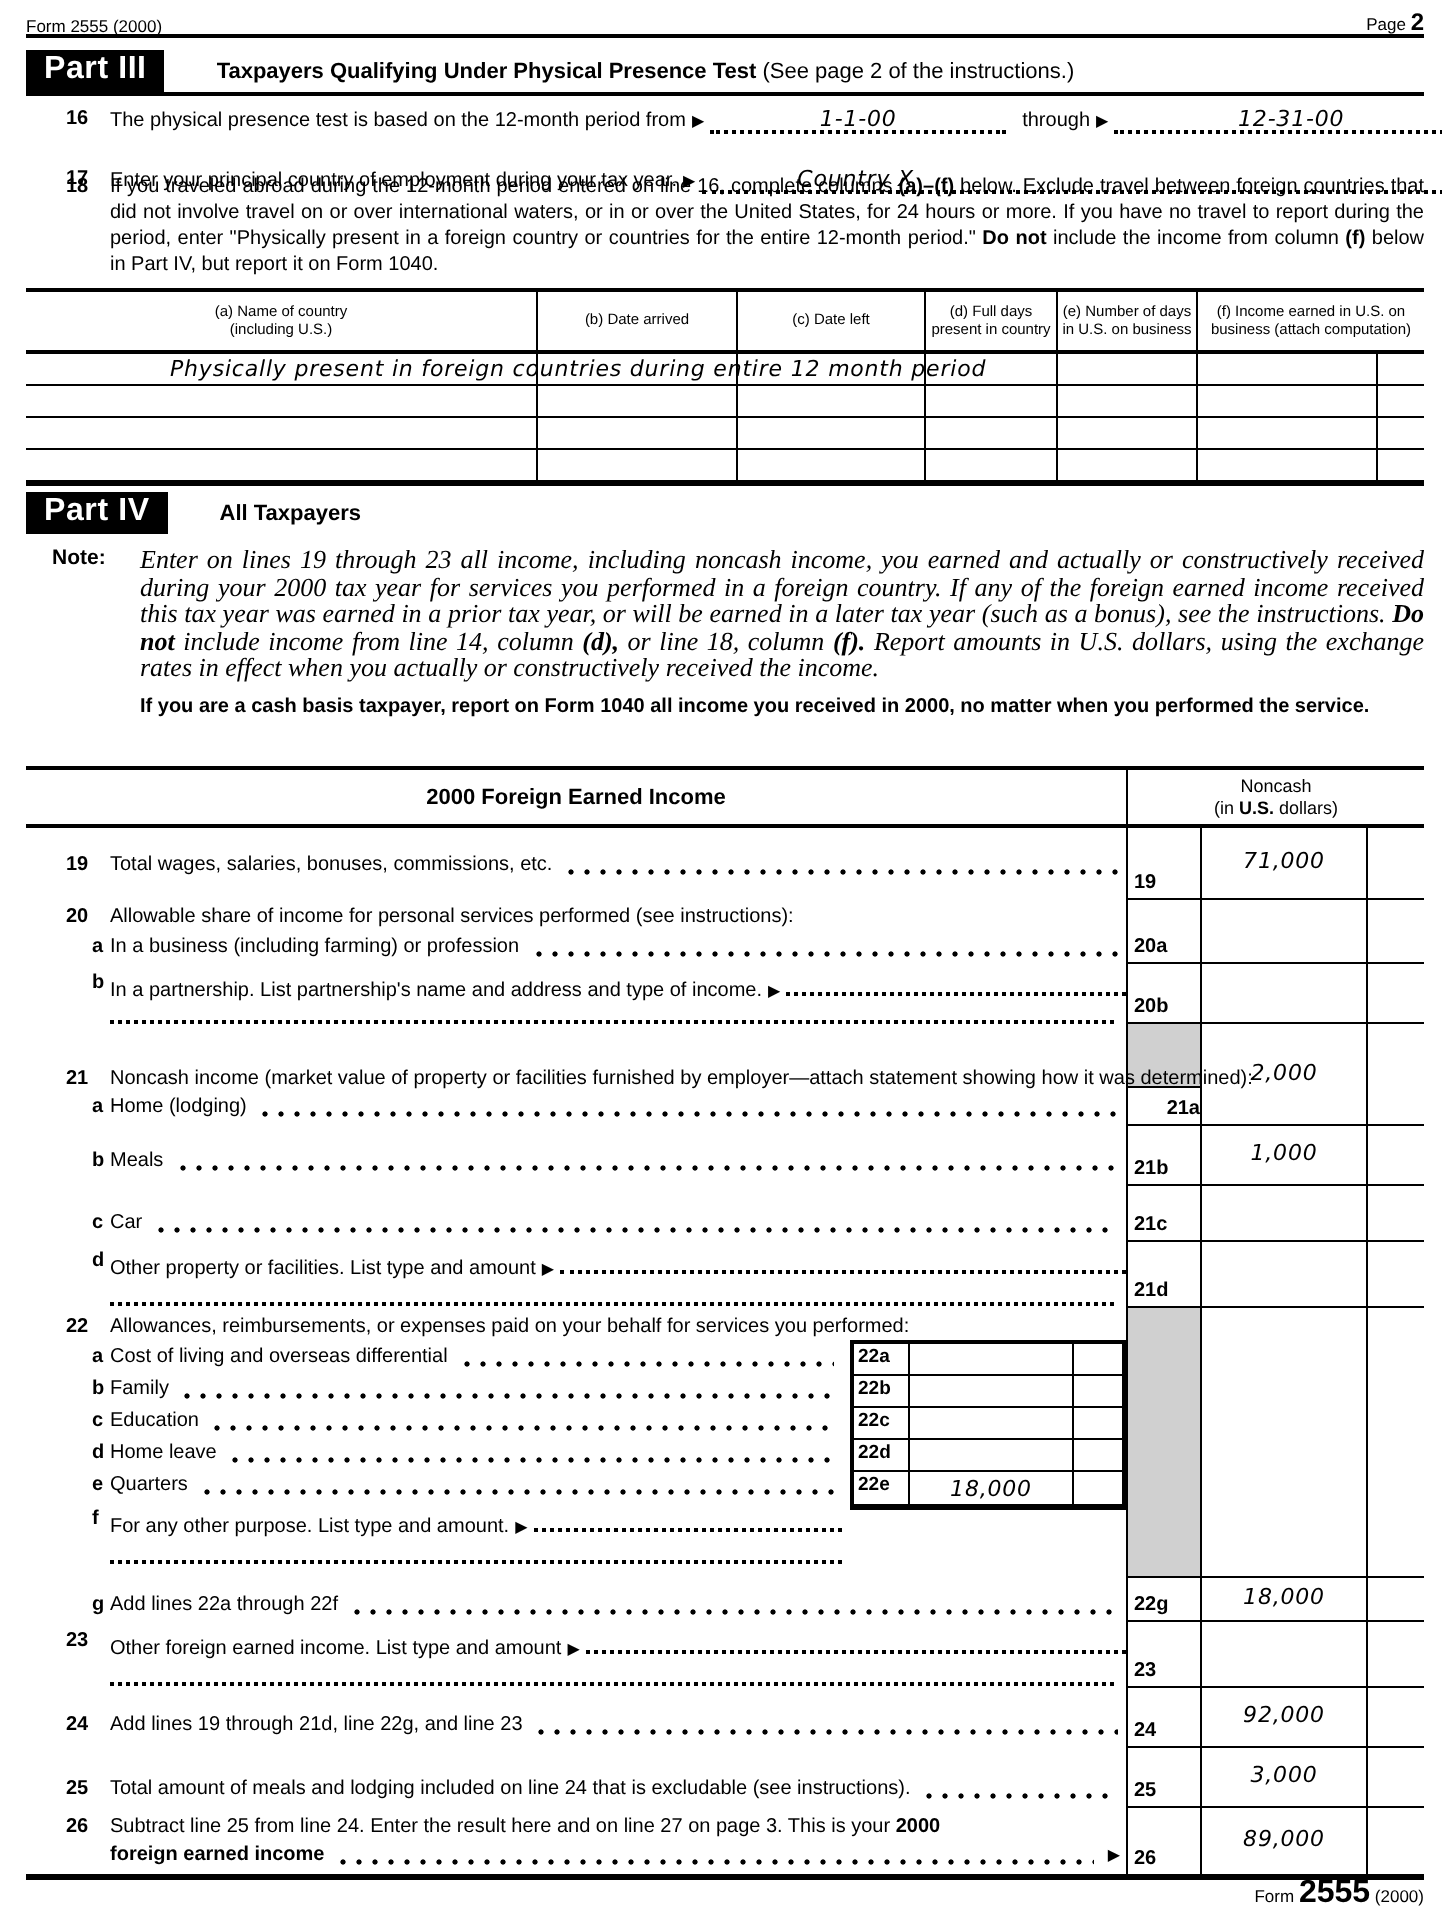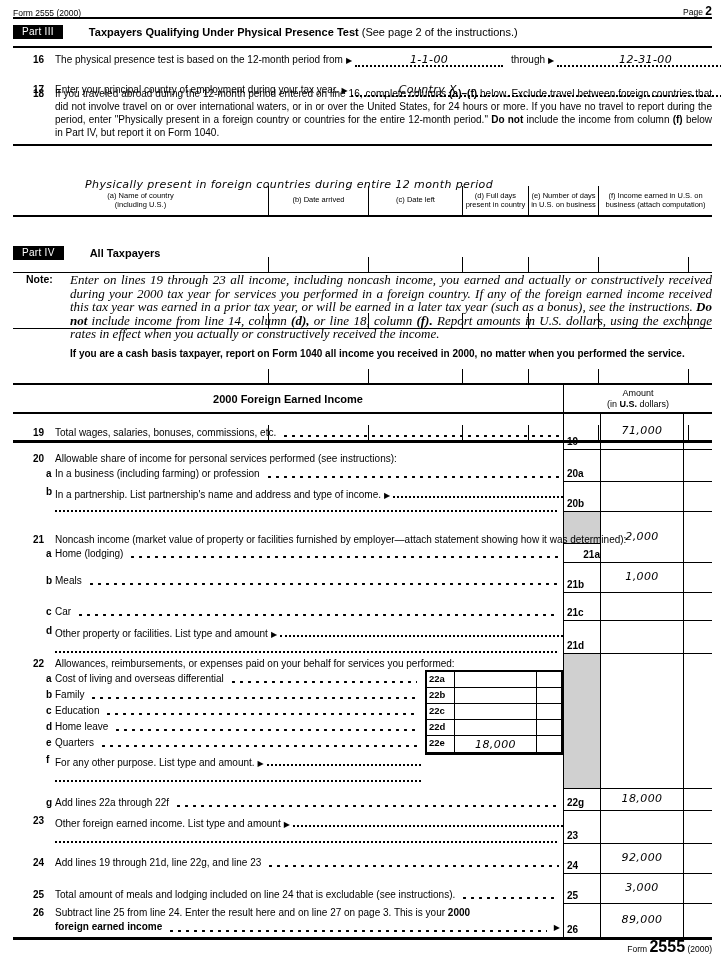--- a/index.html
+++ b/index.html
@@ -15,21 +15,21 @@
 
   
   .pg-hdr { top:4px; left:13px; right:9px; display:flex; justify-content:space-between; align-items:flex-end; font-size:8.5px; }
   .pg-hdr .pageno { font-size:12px; font-weight:bold; }
   .rule { left:13px; right:9px; border-top:2px solid #000; }
   .pg-ftr { top:938px; right:9px; font-size:8.5px; }
   .pg-ftr .fno { font-size:16px; font-weight:bold; }
 
   
   .part-hd { left:13px; right:9px; display:flex; align-items:center; }
-  .badge { background:#000; color:#fff; font-weight:normal; font-size:10px; padding:1px 9px 2px 9px; letter-spacing:.3px; }
+  .badge { background:#000; color:#fff; font-weight:bold; font-size:16px; padding:1px 9px 2px 9px; letter-spacing:.3px; }
   .part-title { font-weight:bold; font-size:11px; margin-left:26px; }
   .part-sub { font-weight:normal; }
 
   
   .dline { position:relative; display:flex; align-items:baseline; padding-left:42px; line-height:13px; }
   .lnum { position:absolute; left:20px; font-weight:bold; }
   .llet { position:absolute; left:33px; font-weight:bold; }
   .txt  { flex:0 0 auto; }
   .dots { flex:1 1 auto; align-self:flex-end; height:4px; margin:0 4px 2px 8px;
           background-image:radial-gradient(circle at 1.5px 2px, #000 1.1px, transparent 1.5px);
@@ -39,21 +39,21 @@
   .dotrow { border-bottom:2px dotted #000; height:11px; }
   .hw { font-family:"DejaVu Sans", sans-serif; font-style:italic; font-size:11px; letter-spacing:.4px; white-space:nowrap; }
 
   
   .para18 { top:87px; left:13px; right:9px; padding-left:42px; position:absolute; line-height:13px; text-align:justify; }
   .para18 .lnum { top:0; }
 
   
   .ttbl { top:144px; left:13px; width:699px; position:absolute; border-top:2.5px solid #000; border-bottom:2.5px solid #000; }
   .trow { display:flex; }
-  .tcell { border-left:1.6px solid #000;margin-top:40px; }
+  .tcell { border-left:1.6px solid #000; }
   .tcell:first-child { border-left:none; }
   .thead .tcell { border-bottom:2px solid #000; font-size:7.5px; line-height:8.5px; text-align:center;
                   display:flex; flex-direction:column; justify-content:center; padding:2px 2px; height:31px; }
   .tdata .tcell { height:16px; border-bottom:1.4px solid #000; }
   .tdata:last-child .tcell { border-bottom:none; }
   .ca{width:255px;} .cb{width:100px;} .cc{width:94px;} .cd{width:66px;} .ce{width:70px;} .cf{width:90px;} .cg{width:24px;}
   .thead .cf { width:114px; }
   .t-entry { position:absolute; left:72px; top:32px; }
 
   
@@ -213,21 +213,21 @@
       </div>
       <div class="notebold">If you are a cash basis taxpayer, report on Form 1040 all income you received in 2000, no matter when you performed the service.</div>
     </div>
   </div>
 
   <div class="itbl">
 
     <div class="irow ihdr" style="height:29px">
       <div class="idesc">2000 Foreign Earned Income</div>
       <div class="ihdr-right">
-        <span>Amount</span>
+        <span>Noncash</span>
         <span><span>(in </span><b>U.S.</b><span> dollars)</span></span>
       </div>
     </div>
 
     <div class="irow" style="height:36px">
       <div class="idesc vcenter">
         <div class="dline">
             <span class="lnum">19</span>
             <span class="txt">Total wages, salaries, bonuses, commissions, etc.</span>
             <span class="dots"></span>

